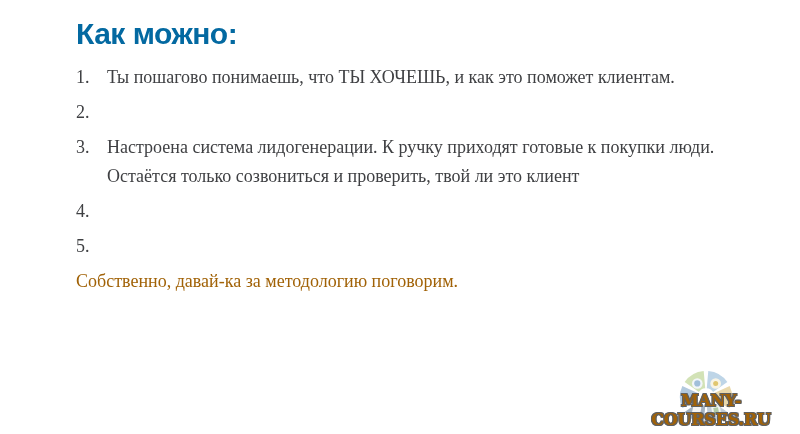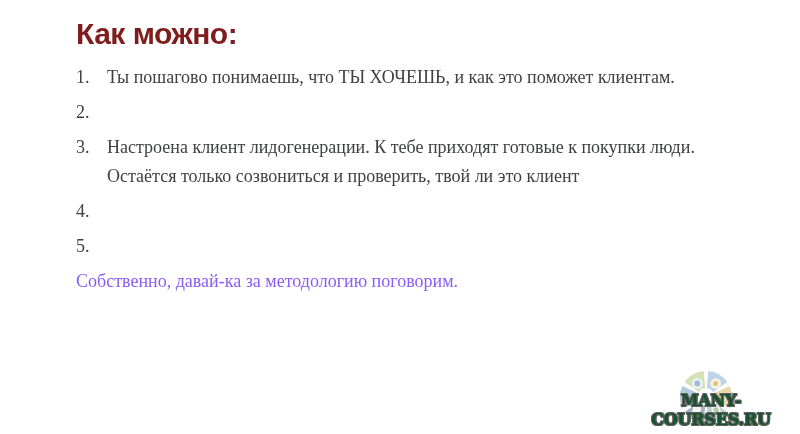--- a/index.html
+++ b/index.html
@@ -16,21 +16,21 @@
   }
   .page {
     padding: 18px 40px 0 76px;
   }
   .page-title {
     font-family: "Liberation Sans", "DejaVu Sans", sans-serif;
     font-weight: 700;
     font-size: 30px;
     line-height: 32px;
     letter-spacing: -0.5px;
-    color: #7f1d1d;
+    color: #0369a1;
     margin: 0 0 13px 0;
   }
   .numbered-list {
     margin: 0;
     padding: 0;
   }
   .list-item {
     display: flex;
     align-items: flex-start;
     margin: 0 0 6px 0;
@@ -46,21 +46,21 @@
   .item-text {
     flex: 0 0 auto;
     max-width: 690px;
     white-space: pre-line;
     margin-left: 11px;
   }
   .closing {
     margin: 2px 0 0 0;
     font-size: 18px;
     line-height: 29px;
-    color: #8b5cf6;
+    color: #a16207;
   }
   .watermark {
     position: absolute;
     right: 3px;
     bottom: 0;
     width: 172px;
     height: 74px;
     pointer-events: none;
   }
   .globe-wrap {
@@ -74,21 +74,21 @@
   .wm-text {
     position: absolute;
     left: 2px;
     top: 31px;
     width: 168px;
     text-align: center;
     font-family: "DejaVu Serif", "Liberation Serif", serif;
     font-weight: 700;
     font-size: 16px;
     letter-spacing: -0.2px;
-    color: #14532d;
+    color: #a16207;
     text-shadow:
       -1px -1px 0 #606060, 1px -1px 0 #606060,
       -1px  1px 0 #606060, 1px  1px 0 #606060,
        0   -1px 0 #606060, 0    1px 0 #606060,
       -1px  0   0 #606060, 1px  0   0 #606060;
   }
 </style>
 </head>
 <body>
 
@@ -98,21 +98,21 @@
   <div class="numbered-list">
     <div class="list-item">
       <span class="item-marker">1.</span>
       <span class="item-text">Ты пошагово понимаешь, что ТЫ ХОЧЕШЬ, и как это поможет клиентам.</span>
     </div>
     <div class="list-item">
       <span class="item-marker">2.</span>
     </div>
     <div class="list-item">
       <span class="item-marker">3.</span>
-      <span class="item-text">Настроена клиент лидогенерации. К тебе приходят готовые к покупки люди.
+      <span class="item-text">Настроена система лидогенерации. К ручку приходят готовые к покупки люди.
 Остаётся только созвониться и проверить, твой ли это клиент</span>
     </div>
     <div class="list-item">
       <span class="item-marker">4.</span>
     </div>
     <div class="list-item">
       <span class="item-marker">5.</span>
     </div>
   </div>
 

